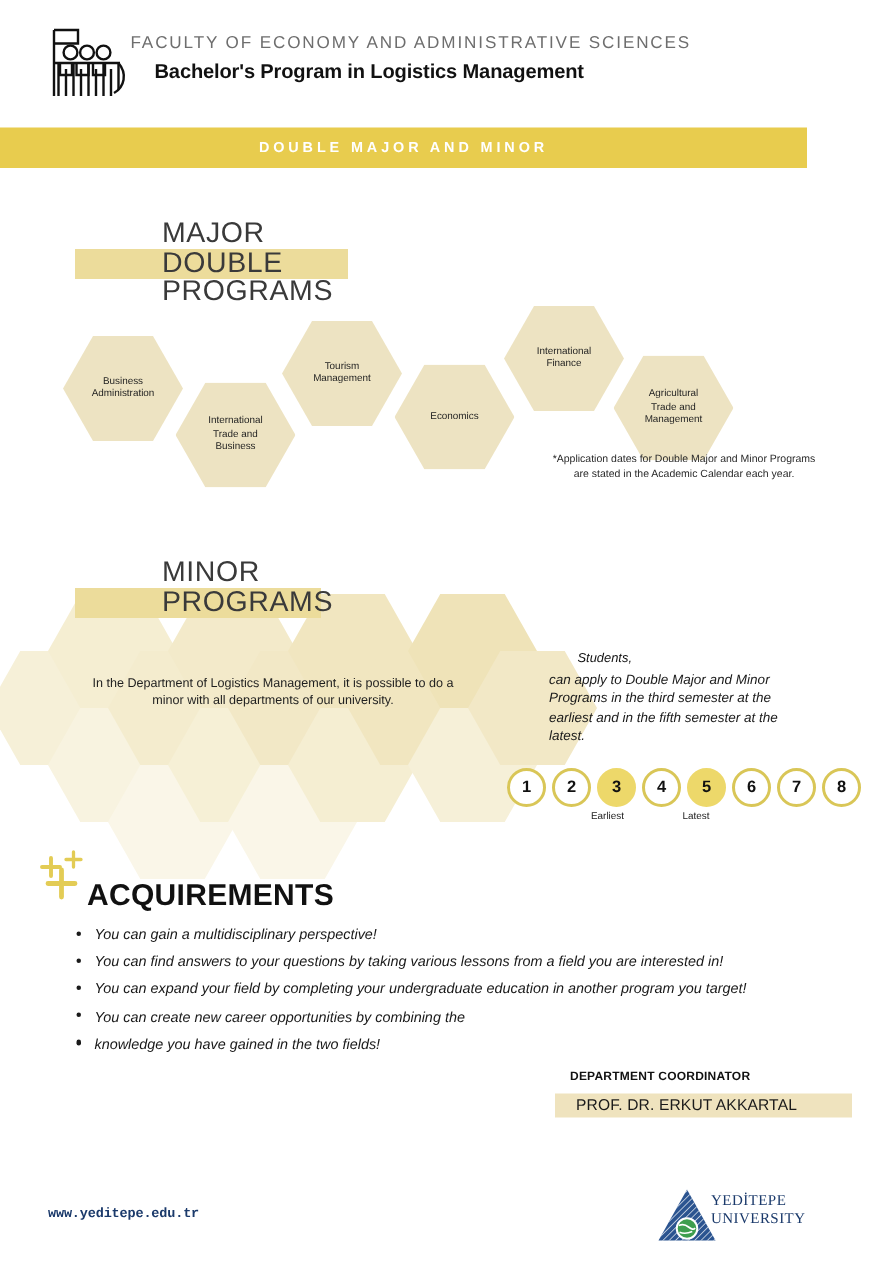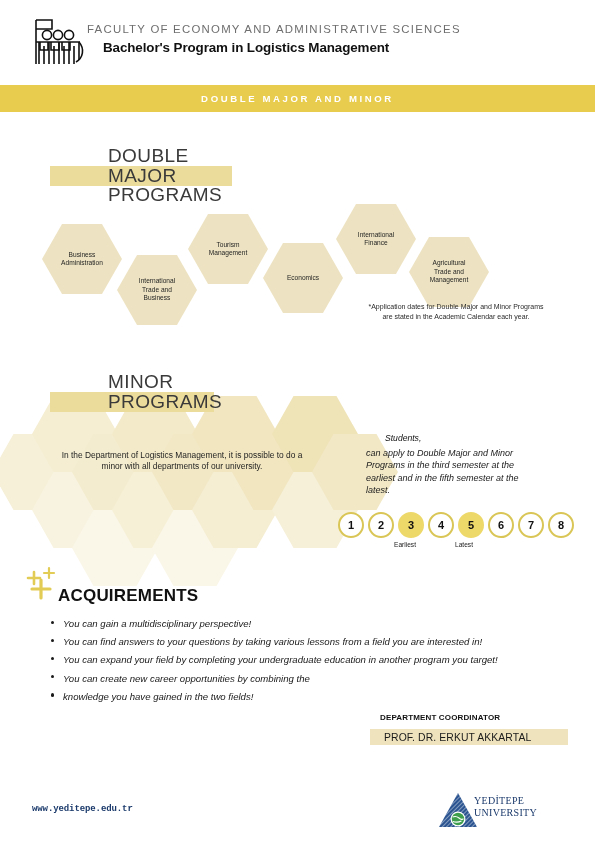--- a/index.html
+++ b/index.html
@@ -21,21 +21,21 @@
     font-size:11.4px;letter-spacing:1.25px;color:#6e6e6e;
     font-weight:400;white-space:nowrap;line-height:15px;
   }
   .program-line{
     font-size:13.4px;font-weight:bold;color:#111;
     white-space:nowrap;line-height:18px;margin-top:2px;letter-spacing:-0.1px;padding-left:16px;
   }
 
   
   .banner{
-    position:absolute;left:0;top:85px;width:595px;height:27px;
+    position:absolute;left:0;top:85px;width:538px;height:27px;
     background:#E8CC4E;display:flex;align-items:center;justify-content:center;
   }
   .banner-text{
     font-size:9.6px;font-weight:bold;letter-spacing:2.6px;color:#ffffff;
   }
 
   
   .sect-title{position:absolute;font-size:19px;color:#3a3a3a;letter-spacing:0.4px;line-height:19.5px;font-weight:400;}
   #dm-title{left:108px;top:146px;}
   #mn-title{left:108px;top:372px;}
@@ -91,21 +91,21 @@
   }
   .circ.filled{background:#EDD86A;border-color:#EDD86A;}
   .clabel{
     position:absolute;font-size:6.6px;color:#222;font-weight:400;
   }
 
   
   .sparkles{position:absolute;left:24px;top:566px;width:44px;height:36px;}
   .acq-title{
     position:absolute;left:58px;top:586px;
-    font-size:17px;font-weight:bold;color:#111;letter-spacing:0.2px;
+    font-size:20px;font-weight:bold;color:#111;letter-spacing:0.2px;
   }
   .acq-list{
     position:absolute;left:45px;top:610px;width:455px;
     margin:5px;padding:0;list-style:none;
   }
   .acq-list li{
     position:relative;padding-left:13px;
     font-size:9.6px;font-style:italic;line-height:18.2px;color:#181818;
   }
   .acq-list li .bullet{
@@ -167,22 +167,22 @@
       <div class="program-line">Bachelor's Program in Logistics Management</div>
     </div>
   </div>
 
   <div class="banner">
     <span class="banner-text">DOUBLE MAJOR AND MINOR</span>
   </div>
 
   <div class="hlbar" id="dm-hlbar"></div>
   <div class="sect-title" id="dm-title">
+    <div>MAJOR</div>
     <div>DOUBLE</div>
-    <div>MAJOR</div>
     <div>PROGRAMS</div>
   </div>
 
   <div class="hex" style="left:42px;top:224px;width:80px;height:70px;">
     <span>Business<br>Administration</span>
   </div>
   <div class="hex" style="left:117px;top:255px;width:80px;height:70px;">
     <span>International<br>Trade and<br>Business</span>
   </div>
   <div class="hex" style="left:188px;top:214px;width:80px;height:70px;">

